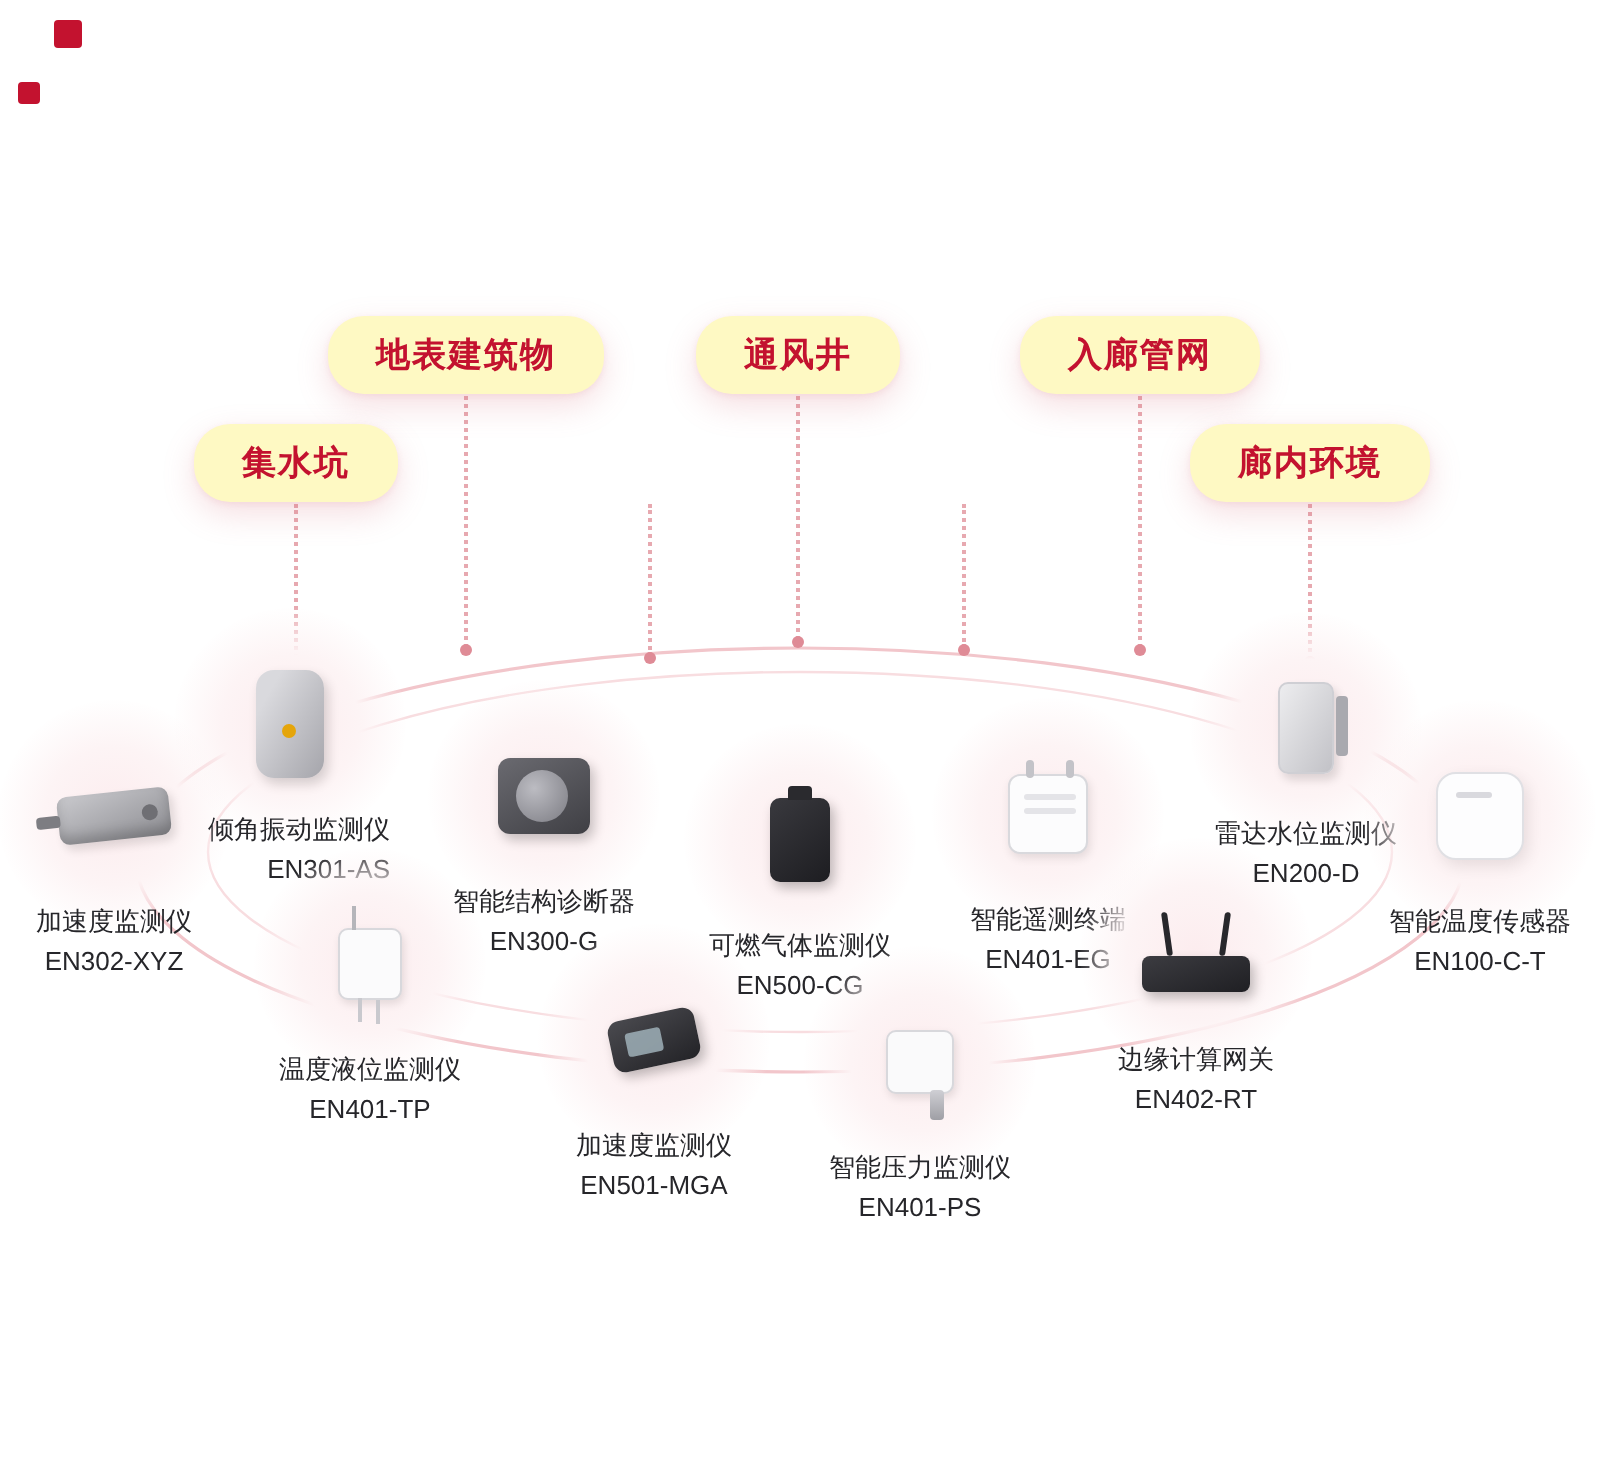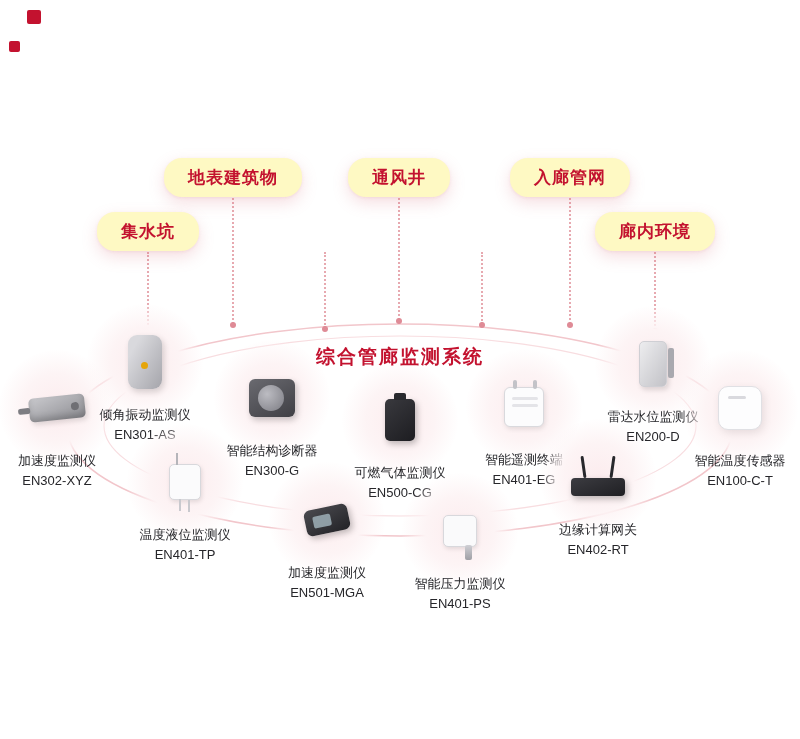--- a/index.html
+++ b/index.html
@@ -111,21 +111,21 @@
   .img-gateway::after{content:"";position:absolute;top:-22px;right:11px;width:3px;height:22px;background:#28282c;transform:rotate(8deg);border-radius:2px;}
 
   .img-radar{width:28px;height:46px;background:linear-gradient(120deg,#ededef,#c2c2c7);border:1px solid #cfcfd4;border-radius:5px;box-shadow:2px 3px 5px rgba(0,0,0,.13);}
   .img-radar::after{content:"";position:absolute;right:-8px;top:6px;width:6px;height:30px;background:#a9a9af;border-radius:2px;}
 
   .img-tempsens{width:44px;height:44px;background:#fdfdfe;border:1px solid #e0e0e4;border-radius:10px;box-shadow:2px 3px 8px rgba(0,0,0,.09);}
   .img-tempsens::after{content:"";position:absolute;top:9px;left:9px;width:18px;height:3px;background:#d9d9de;border-radius:2px;}
 
   
   .d-accel{left:7px;top:376px;width:100px;}
-  .d-tilt{left:95px;top:330px;width:100px;}
+  .d-tilt{left:95px;top:330px;width:100px;text-align:right;}
   .d-templiq{left:135px;top:450px;width:100px;}
   .d-struct{left:217px;top:366px;width:110px;}
   .d-gashand{left:272px;top:488px;width:110px;}
   .d-comb{left:350px;top:388px;width:100px;}
   .d-press{left:408px;top:499px;width:104px;}
   .d-telem{left:472px;top:375px;width:104px;}
   .d-gateway{left:544px;top:445px;width:108px;}
   .d-radar{left:601px;top:332px;width:104px;}
   .d-tempsens{left:686px;top:376px;width:108px;}
 </style>
@@ -149,21 +149,20 @@
   <div class="conn c-structure"></div>
   <div class="conn c-pipenet"></div>
   <div class="conn c-env"></div>
 
   <div class="pill pill-r1 p-surface">地表建筑物</div>
   <div class="pill pill-r1 p-vent">通风井</div>
   <div class="pill pill-r1 p-aux">入廊管网</div>
   <div class="pill pill-r2 p-pit">集水坑</div>
   <div class="pill pill-r2 p-env">廊内环境</div>
 
-  <div class="center-title">综合管廊监测系统</div>
 
   <div class="device d-accel">
     <div class="dev-stage">
       <div class="glow"></div>
       <div class="dev-img img-accel"></div>
     </div>
     <div class="dev-label">
       <div>加速度监测仪</div>
       <div>EN302-XYZ</div>
     </div>

